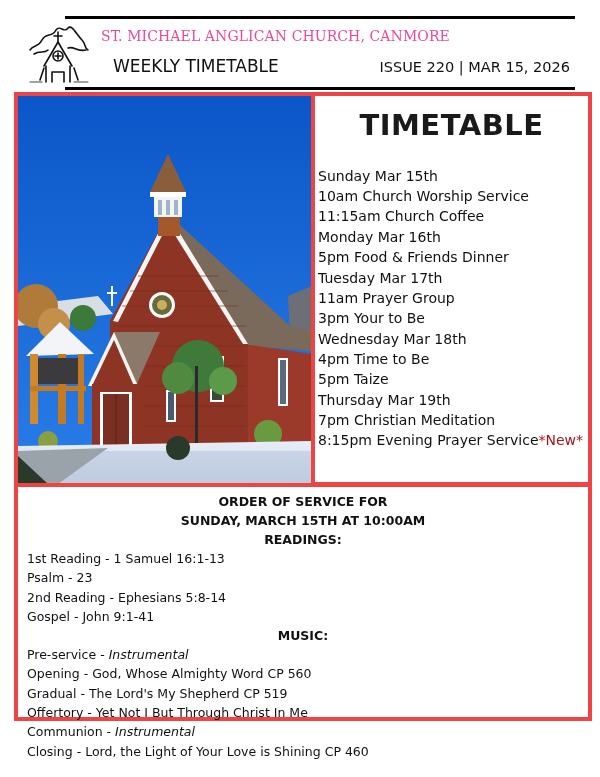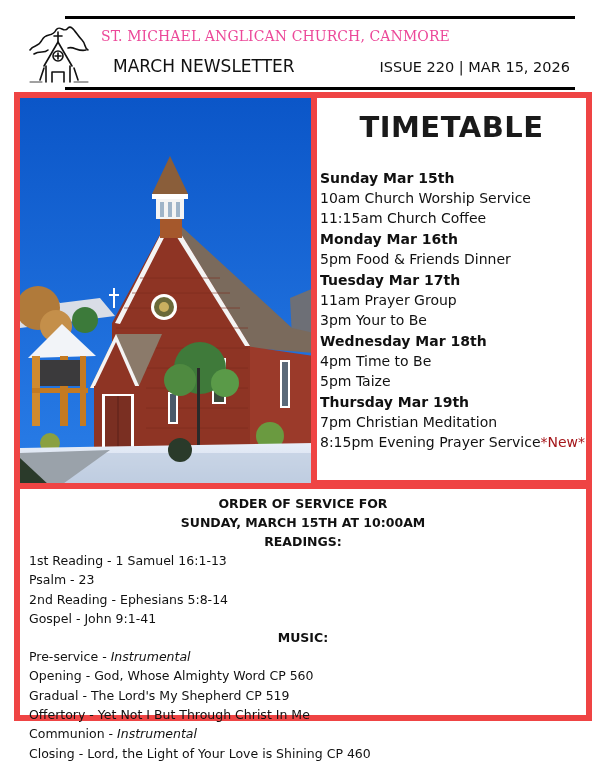--- a/index.html
+++ b/index.html
@@ -8,30 +8,30 @@
   .rule { position: absolute; left: 65px; width: 510px; background: #000; }
   .rule.top { top: 16px; height: 3px; }
   .rule.bottom { top: 87px; height: 3px; }
 
   .logo { position: absolute; left: 26px; top: 20px; width: 66px; height: 66px; }
 
   .church-name { position: absolute; left: 101px; top: 28px; font-family: "DejaVu Serif", serif; font-size: 14px; letter-spacing: 0.1px; color: #ec4899; white-space: nowrap; }
   .newsletter-label { position: absolute; left: 113px; top: 56px; font-family: "DejaVu Sans", sans-serif; font-size: 17px; color: #111; white-space: nowrap; }
   .issue { position: absolute; right: 30px; top: 59px; font-size: 14.5px; color: #111; white-space: nowrap; }
 
-  .frame { position: absolute; border: 6px solid #ef4444; box-sizing: border-box; background: #fff; }
+  .frame { position: absolute; border: 4px solid #ef4444; box-sizing: border-box; background: #fff; }
   .photo-frame { left: 14px; top: 92px; width: 300px; height: 394px; }
   .timetable-frame { left: 311px; top: 92px; width: 281px; height: 394px; }
   .order-frame { left: 14px; top: 483px; width: 578px; height: 238px; }
 
   .photo { position: absolute; left: 0; top: 0; width: 294px; height: 388px; overflow: hidden; background: #1663d6; }
 
   .tt-title { position: absolute; left: 0; right: 0; top: 12px; text-align: center; font-family: "DejaVu Sans", sans-serif; font-weight: bold; font-size: 29px; letter-spacing: 0.5px; color: #1a1a1a; }
   .tt-list { position: absolute; left: 3px; top: 71px; right: 4px; }
-  .tt-day { font-weight: bold; font-size: 14px; line-height: 19px; color: #111; }
+  .tt-day { font-weight: normal; font-size: 14px; line-height: 19px; color: #111; }
   .tt-item { font-size: 14px; line-height: 20px; color: #111; white-space: nowrap; }
   .tt-group { margin-bottom: 2px; }
   .new-tag { color: #a4161a; }
 
   .os-head { text-align: center; font-weight: bold; font-size: 12.5px; line-height: 19px; color: #111; }
   .os-line { font-size: 12.5px; line-height: 19.3px; color: #111; white-space: nowrap; }
   .os-line b { font-weight: normal; }
   .os-line i { font-style: italic; }
   .order-content { position: absolute; left: 9px; right: 9px; top: 5px; }
 </style>
@@ -54,21 +54,21 @@
     <line x1="32" y1="33" x2="32" y2="39"></line>
     <path d="M20 46 L20 62 M44 46 L44 62"></path>
     <path d="M26 62 L26 52 L38 52 L38 62"></path>
     <path d="M14 60 L18 48 M48 48 L52 60"></path>
     <line x1="4" y1="62" x2="16" y2="62" stroke-width="0.8"></line>
     <line x1="48" y1="62" x2="62" y2="62" stroke-width="0.8"></line>
   </svg>
 </div>
 
 <div class="church-name">ST. MICHAEL ANGLICAN CHURCH, CANMORE</div>
-<div class="newsletter-label">MARCH NEWSLETTER</div>
+<div class="newsletter-label">WEEKLY TIMETABLE</div>
 <div class="issue">ISSUE 220 | MAR 15, 2026</div>
 
 <div class="frame photo-frame">
   <div class="photo">
     <svg width="294" height="388" viewBox="0 0 294 388">
       <defs>
         <linearGradient id="sky" x1="0" y1="0" x2="0" y2="1">
           <stop offset="0" stop-color="#0b56c8"></stop>
           <stop offset="1" stop-color="#2a7ee8"></stop>
         </linearGradient>

